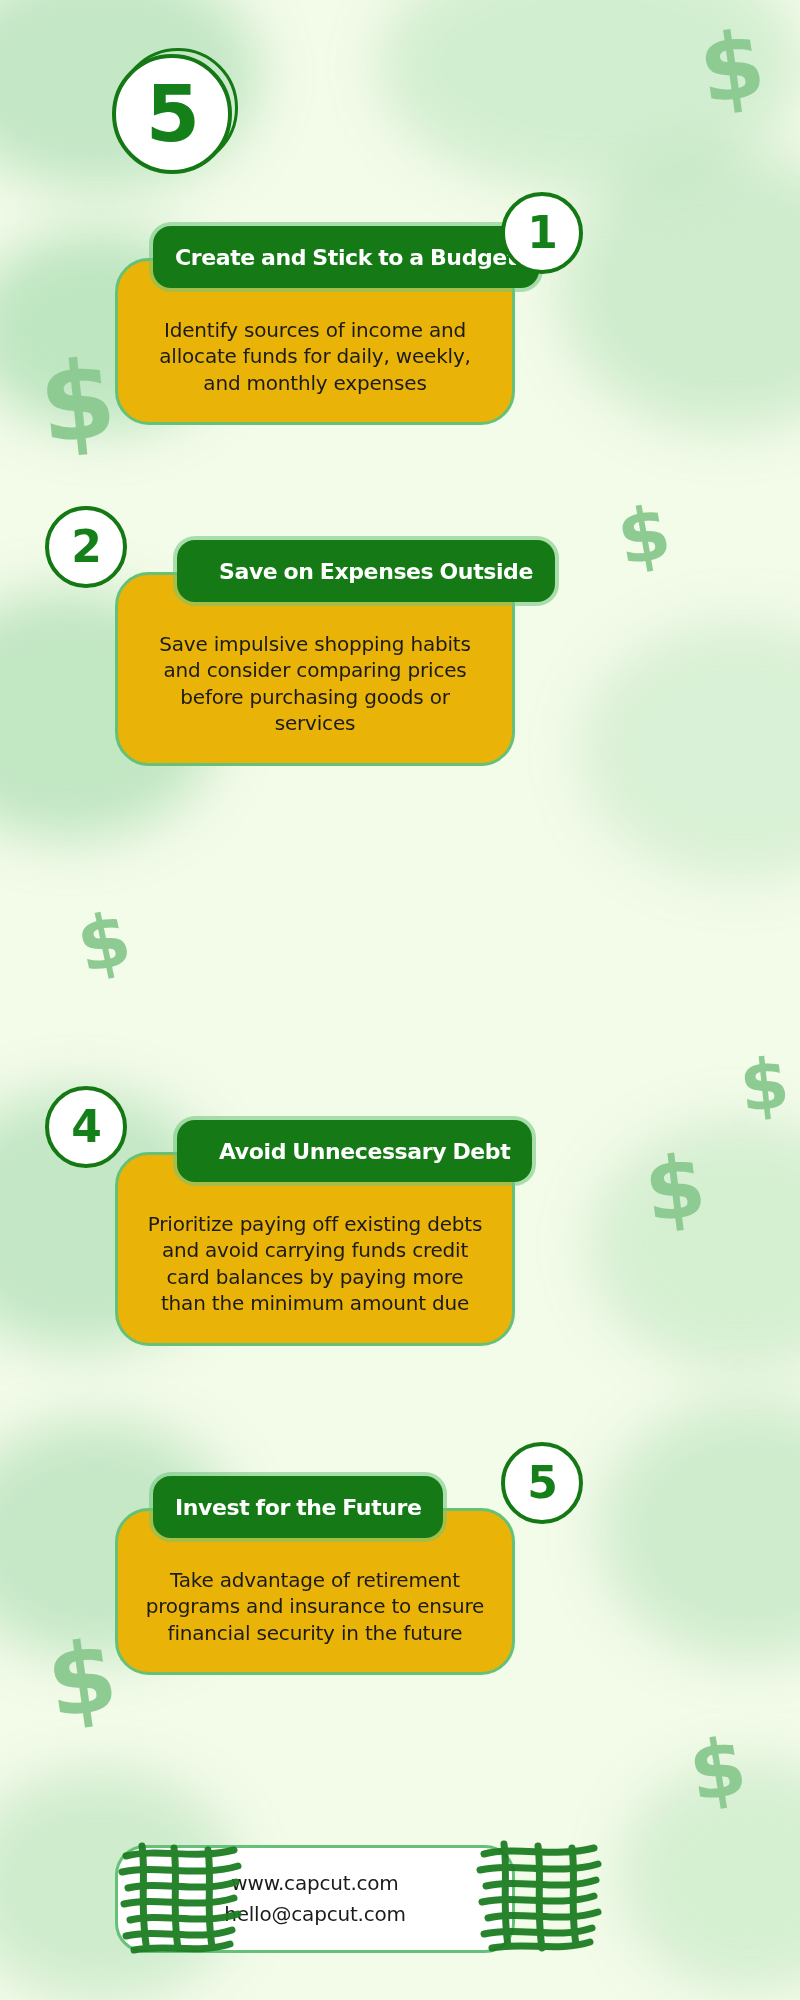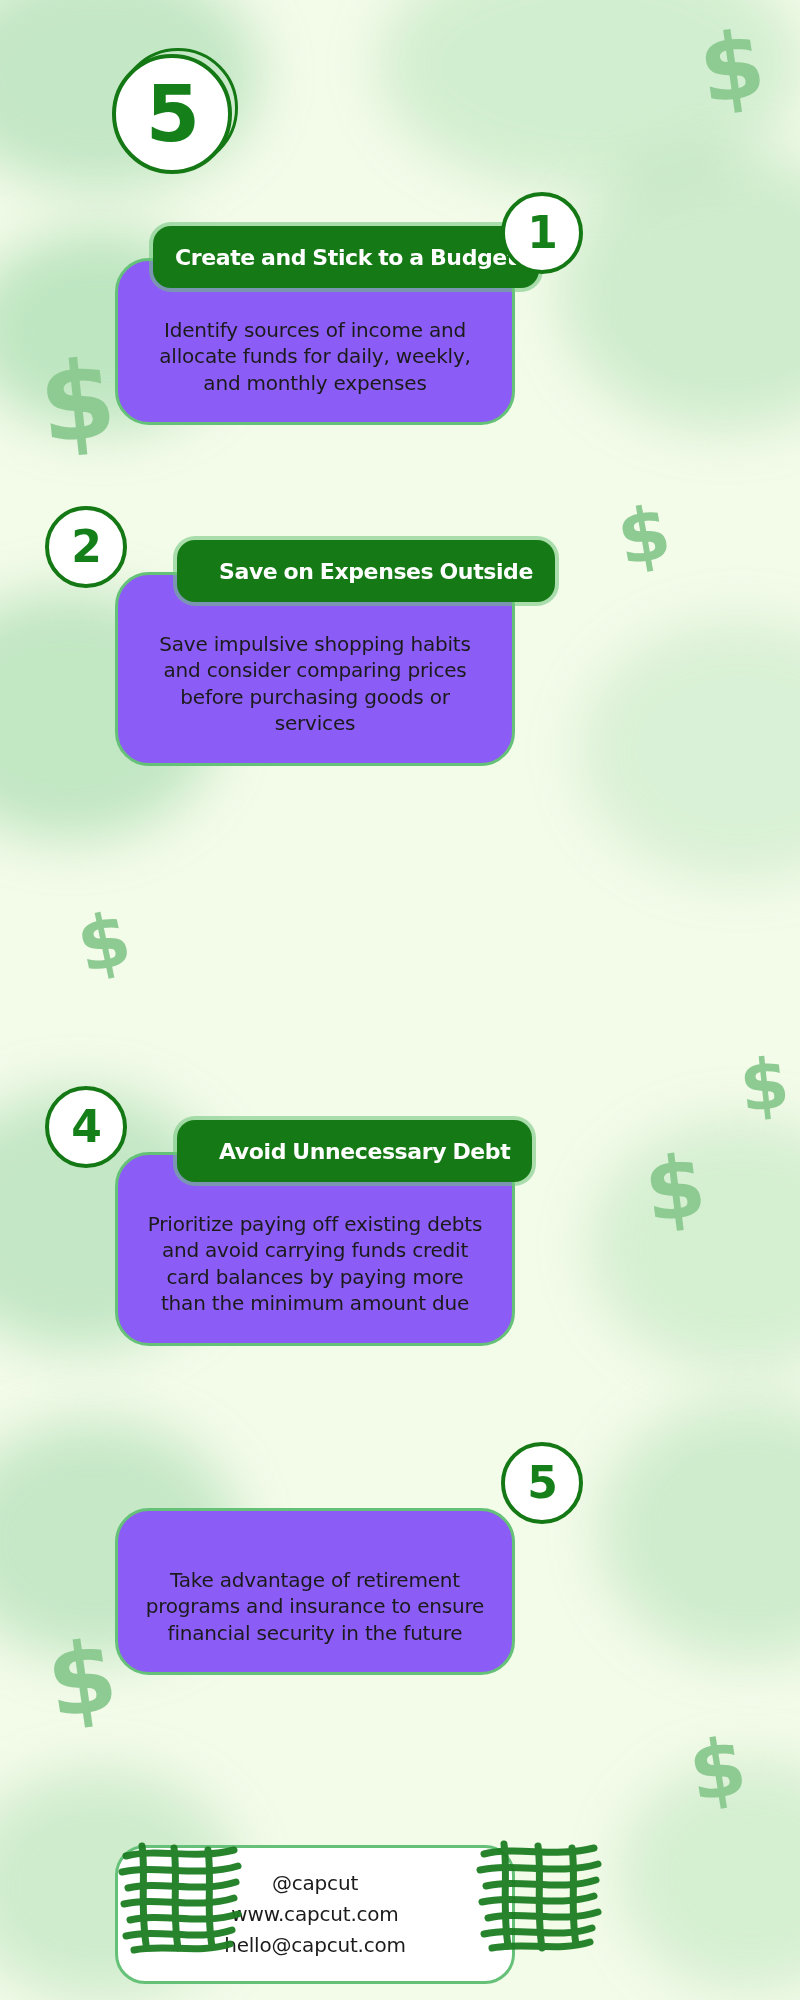--- a/index.html
+++ b/index.html
@@ -111,21 +111,21 @@
   }
 
   
   .card {
     position: absolute;
     width: 400px;
     left: 115px;
   }
   .card-body {
     position: relative;
-    background: #8b5cf6;
+    background: #eab308;
     border: 3px solid #65c178;
     border-radius: 34px;
     padding: 56px 26px 26px 26px;
     min-height: 150px;
     display: flex;
     align-items: center;
     justify-content: center;
     z-index: 1;
   }
   .card-desc {
@@ -301,27 +301,29 @@
     </div>
     <div class="num-badge badge-left">
       <span>4</span>
     </div>
     <div class="card-body" style="min-height:182px;">
       <p class="card-desc">Prioritize paying off existing debts and avoid carrying funds credit card balances by paying more than the minimum amount due</p>
     </div>
   </div>
 
   <div class="card" style="top:1508px;">
+    <div class="card-header hdr-right">
+      <span class="card-header-title">Invest for the Future</span>
+    </div>
     <div class="num-badge badge-right">
       <span>5</span>
     </div>
     <div class="card-body">
       <p class="card-desc">Take advantage of retirement programs and insurance to ensure financial security in the future</p>
     </div>
   </div>
 
   <div class="footer">
-    <div class="footer-line">@capcut</div>
     <div class="footer-line">www.capcut.com</div>
     <div class="footer-line">hello@capcut.com</div>
   </div>
 
 </div>
 
 </body></html>

